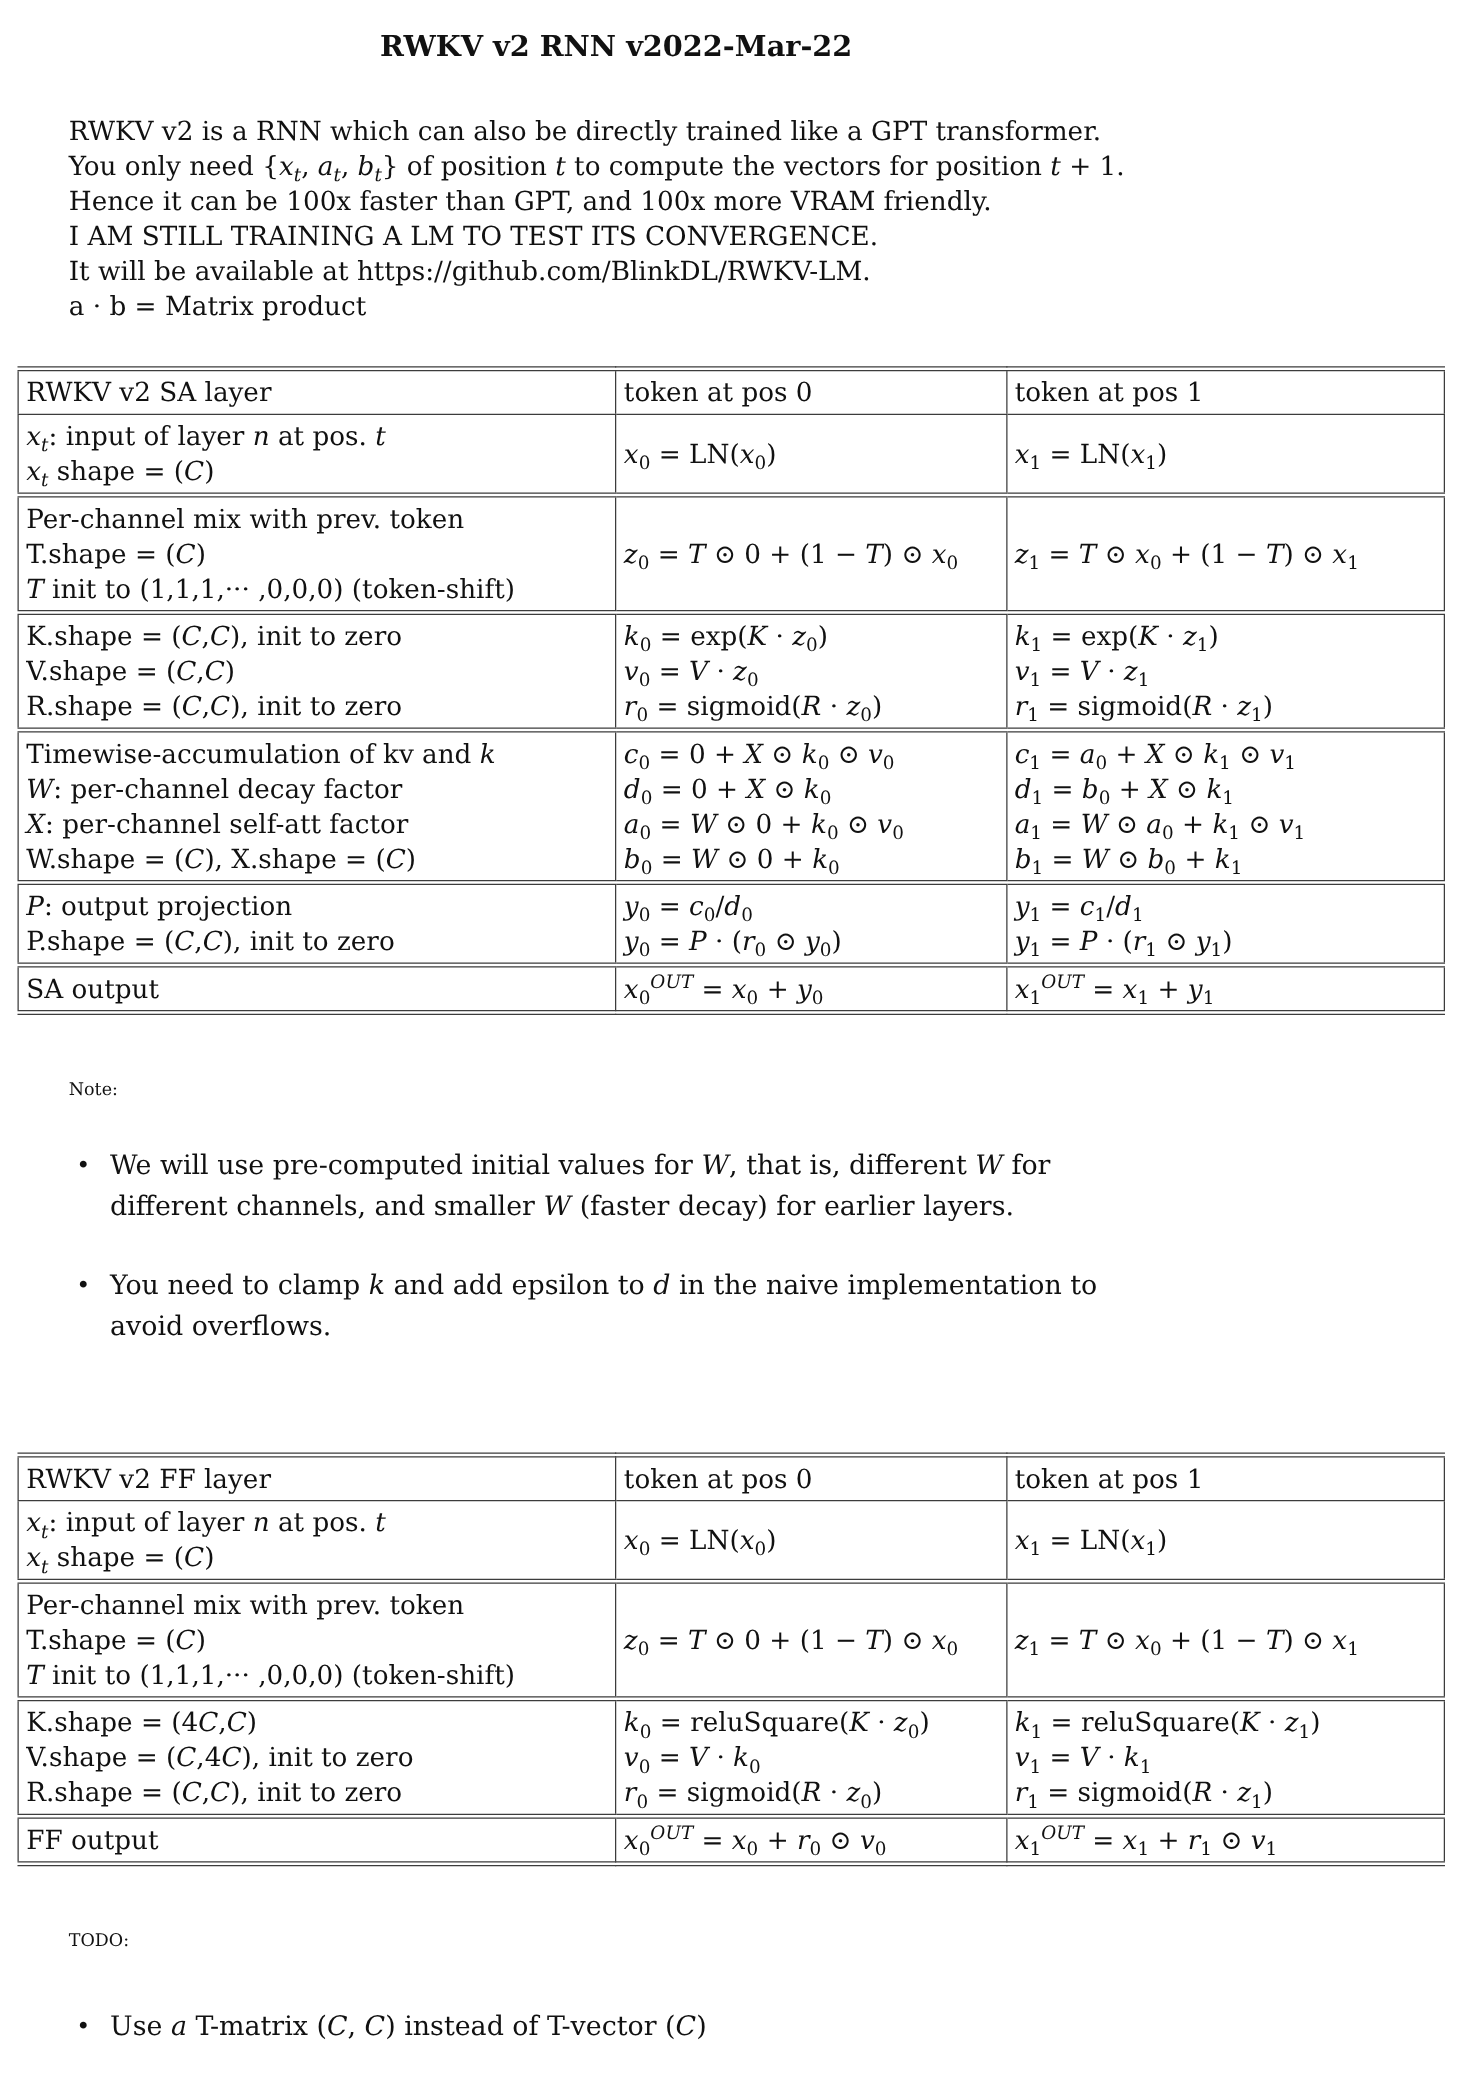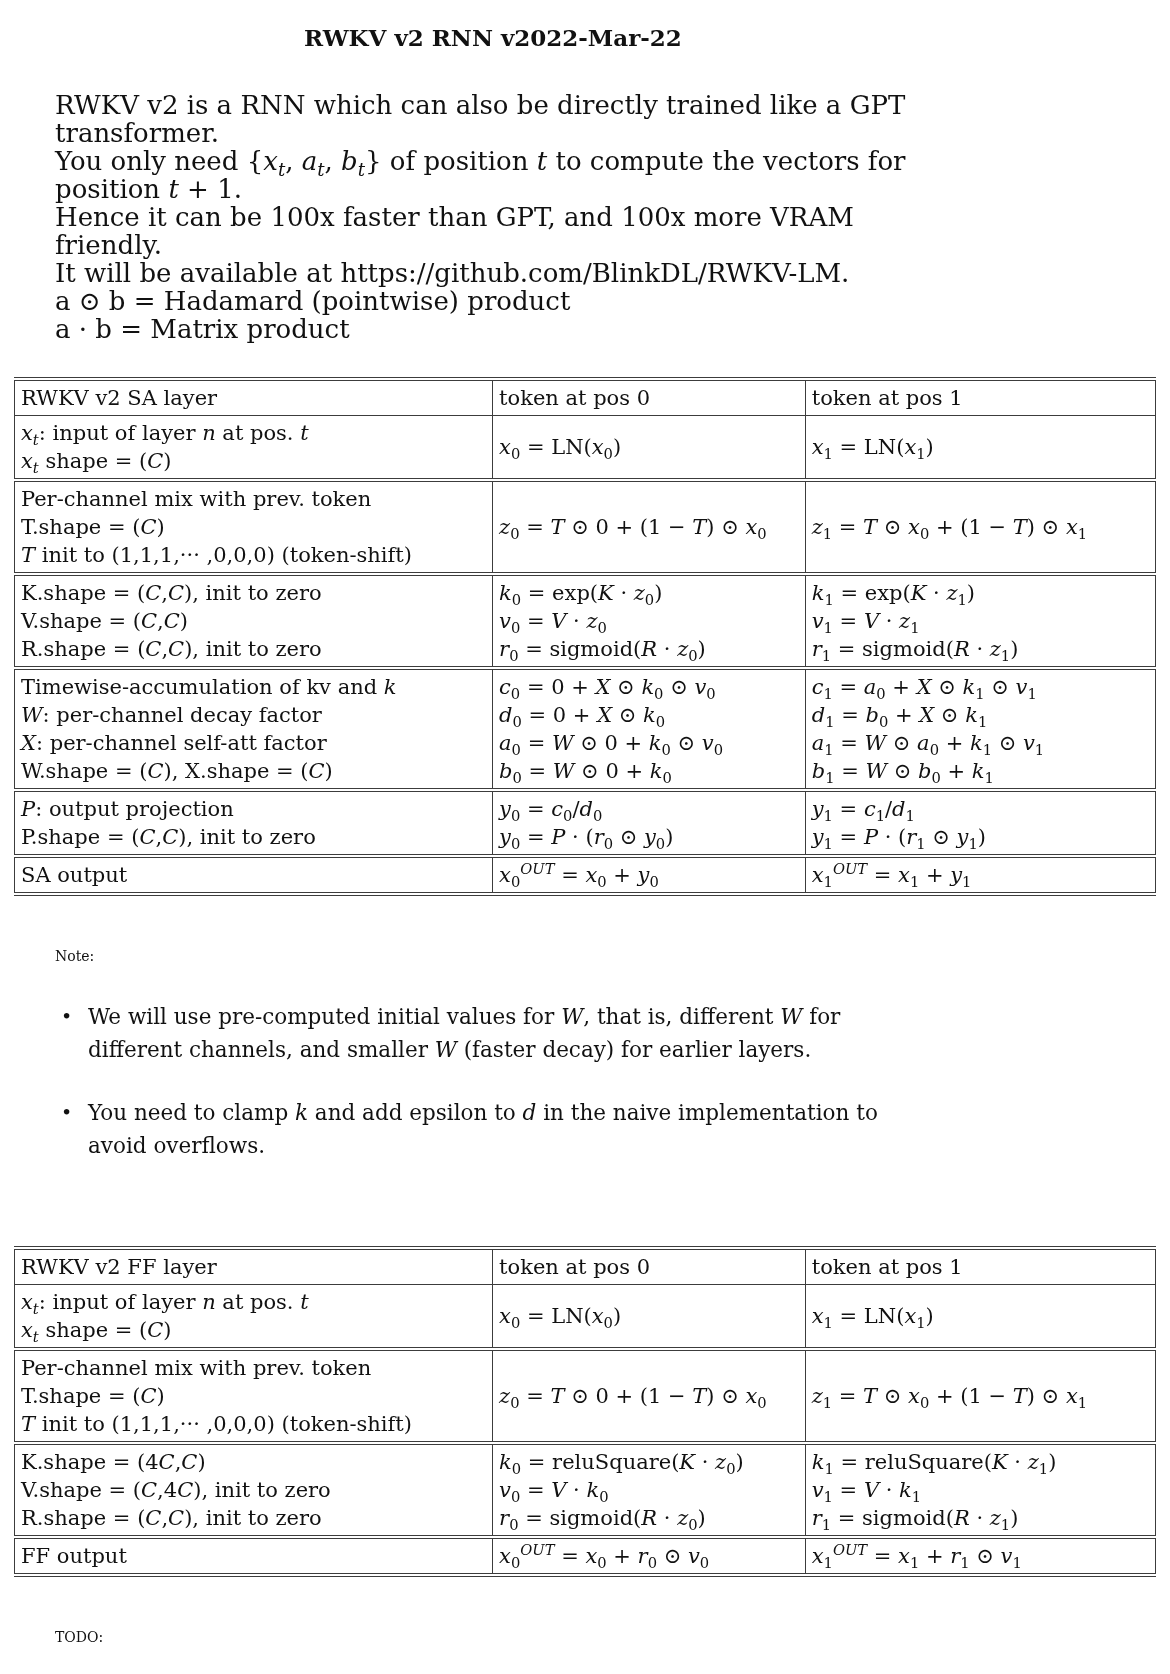--- a/index.html
+++ b/index.html
@@ -23,21 +23,21 @@
     text-align: center;
     font-weight: bold;
     font-size: 23px;
     margin: 0 0 40px 0;
   }
   .intro {
     margin: 0 40px 0 55px;
   }
   .intro-line {
     line-height: 28px;
-    font-size: 26px;
+    font-size: 21px;
   }
   
   table.spec {
     border-collapse: collapse;
     table-layout: fixed;
     width: 1142px;
     margin: 34px 14px 0 14px;
     border-left: 1.4px solid #3c3c3c;
     border-right: 1.4px solid #3c3c3c;
     border-top: 4px double #3c3c3c;
@@ -95,22 +95,22 @@
 <body>
 
 <div class="page">
 
   <div class="doc-title">RWKV v2 RNN v2022-Mar-22</div>
 
   <div class="intro">
     <div class="intro-line">RWKV v2 is a RNN which can also be directly trained like a GPT transformer.</div>
     <div class="intro-line">You only need {<i>x</i><sub><i>t</i></sub>, <i>a</i><sub><i>t</i></sub>, <i>b</i><sub><i>t</i></sub>} of position <i>t</i> to compute the vectors for position <i>t</i> + 1.</div>
     <div class="intro-line">Hence it can be 100x faster than GPT, and 100x more VRAM friendly.</div>
+    <div class="intro-line">I AM STILL TRAINING A LM TO TEST ITS CONVERGENCE.</div>
     <div class="intro-line">It will be available at https://github.com/BlinkDL/RWKV-LM.</div>
-    <div class="intro-line">a ⊙ b = Hadamard (pointwise) product</div>
     <div class="intro-line">a · b = Matrix product</div>
   </div>
 
   <table class="spec">
     <colgroup>
         <col style="width:41.9%">
         <col style="width:27.4%">
         <col style="width:30.7%">
       </colgroup>
   <thead>

